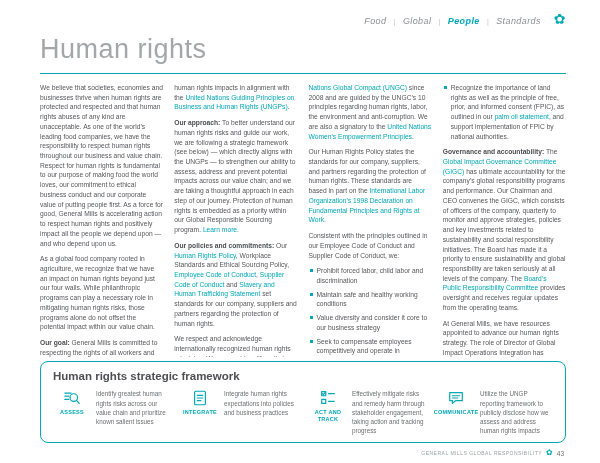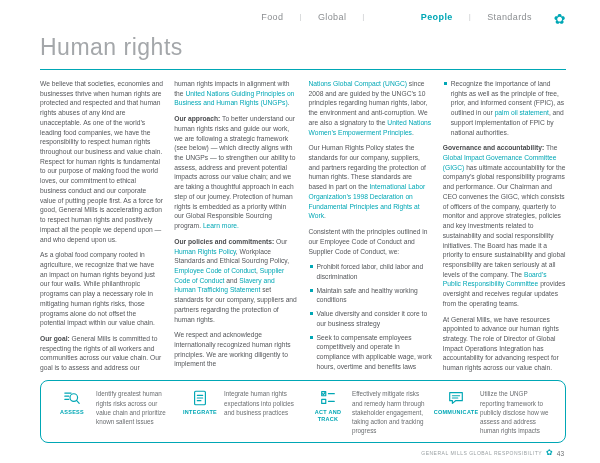--- a/index.html
+++ b/index.html
@@ -5,28 +5,28 @@
   :root{
     --accent:#00a7b5; --ink:#54565a; --muted:#8b8e91;
     --title:#a4a7aa; --soft:#6b6e71;
   }
   *{box-sizing:border-box; margin:0; padding:0;}
   html,body{width:600px;height:463px;background:#ffffff;overflow:hidden;}
   body{font-family:"Liberation Sans", sans-serif; color:var(--ink);}
   .page{width:600px;height:463px;padding:12px 34px 0 40px;display:flex;flex-direction:column;position:relative;}
 
   
-  .topnav{display:flex;justify-content:flex-end;align-items:flex-start;gap:16px;font-size:9px;color:var(--muted);letter-spacing:.4px;}
+  .topnav{display:flex;justify-content:flex-end;align-items:flex-end;gap:7px;font-size:9px;color:var(--muted);letter-spacing:.4px;font-style:italic;}
   .nav-item{cursor:pointer;}
-  .nav-item.active{color:var(--accent);font-weight:bold;margin-left:40px;}
+  .nav-item.active{color:var(--accent);font-weight:bold;}
   .nav-sep{color:#c9cbcd;font-size:8px;}
   .logo{color:var(--accent);font-size:14px;line-height:1;margin-left:6px;font-family:"DejaVu Sans",sans-serif;}
 
   
-  .title{font-size:23px;font-weight:300;color:var(--title);letter-spacing:.5px;margin:8px 0 8px;}
+  .title{font-size:27px;font-weight:300;color:var(--title);letter-spacing:.5px;margin:8px 0 8px;}
   .rule{height:1px;background:var(--accent);margin-bottom:9px;flex:none;}
 
   
   .columns{display:flex;gap:11px;flex:1;min-height:0;overflow:hidden;}
   .col{flex:1;min-width:0;}
   .para{font-size:6.7px;line-height:1.45;margin-bottom:6px;color:var(--ink);}
   .para span.b{font-weight:bold;color:#4a4c4f;}
   span.l{color:var(--accent);cursor:pointer;}
   .bullets{list-style:none;margin-bottom:6px;}
   .bullet{position:relative;padding-left:8px;font-size:6.7px;line-height:1.45;margin-bottom:4px;color:var(--ink);}
@@ -100,20 +100,21 @@
       <ul class="bullets">
         <li class="bullet"><span>Recognize the importance of land rights as well as the principle of free, prior, and informed consent (FPIC), as outlined in our </span><span class="l">palm oil statement</span><span>, and support implementation of FPIC by national authorities.</span></li>
       </ul>
       <p class="para"><span class="b">Governance and accountability:</span><span> The </span><span class="l">Global Impact Governance Committee (GIGC)</span><span> has ultimate accountability for the company’s global responsibility programs and performance. Our Chairman and CEO convenes the GIGC, which consists of officers of the company, quarterly to monitor and approve strategies, policies and key investments related to sustainability and social responsibility initiatives. The Board has made it a priority to ensure sustainability and global responsibility are taken seriously at all levels of the company. The </span><span class="l">Board’s Public Responsibility Committee</span><span> provides oversight and receives regular updates from the operating teams.</span></p>
       <p class="para"><span>At General Mills, we have resources appointed to advance our human rights strategy. The role of Director of Global Impact Operations Integration has accountability for advancing respect for human rights across our value chain.</span></p>
     </div>
 
   </main>
 
   <section class="framework">
+    <h2 class="fw-title">Human rights strategic framework</h2>
     <div class="fw-row">
 
       <div class="fw-item">
         <div class="fw-left">
           <span class="fw-icon">
             <svg viewBox="0 0 20 20">
                 <path d="M2 4.5h7M2 8h4.5M2 11.5h4.5"></path>
                 <circle cx="12" cy="9.5" r="4.2"></circle>
                 <path d="M15 12.7 18 16"></path>
               </svg>

